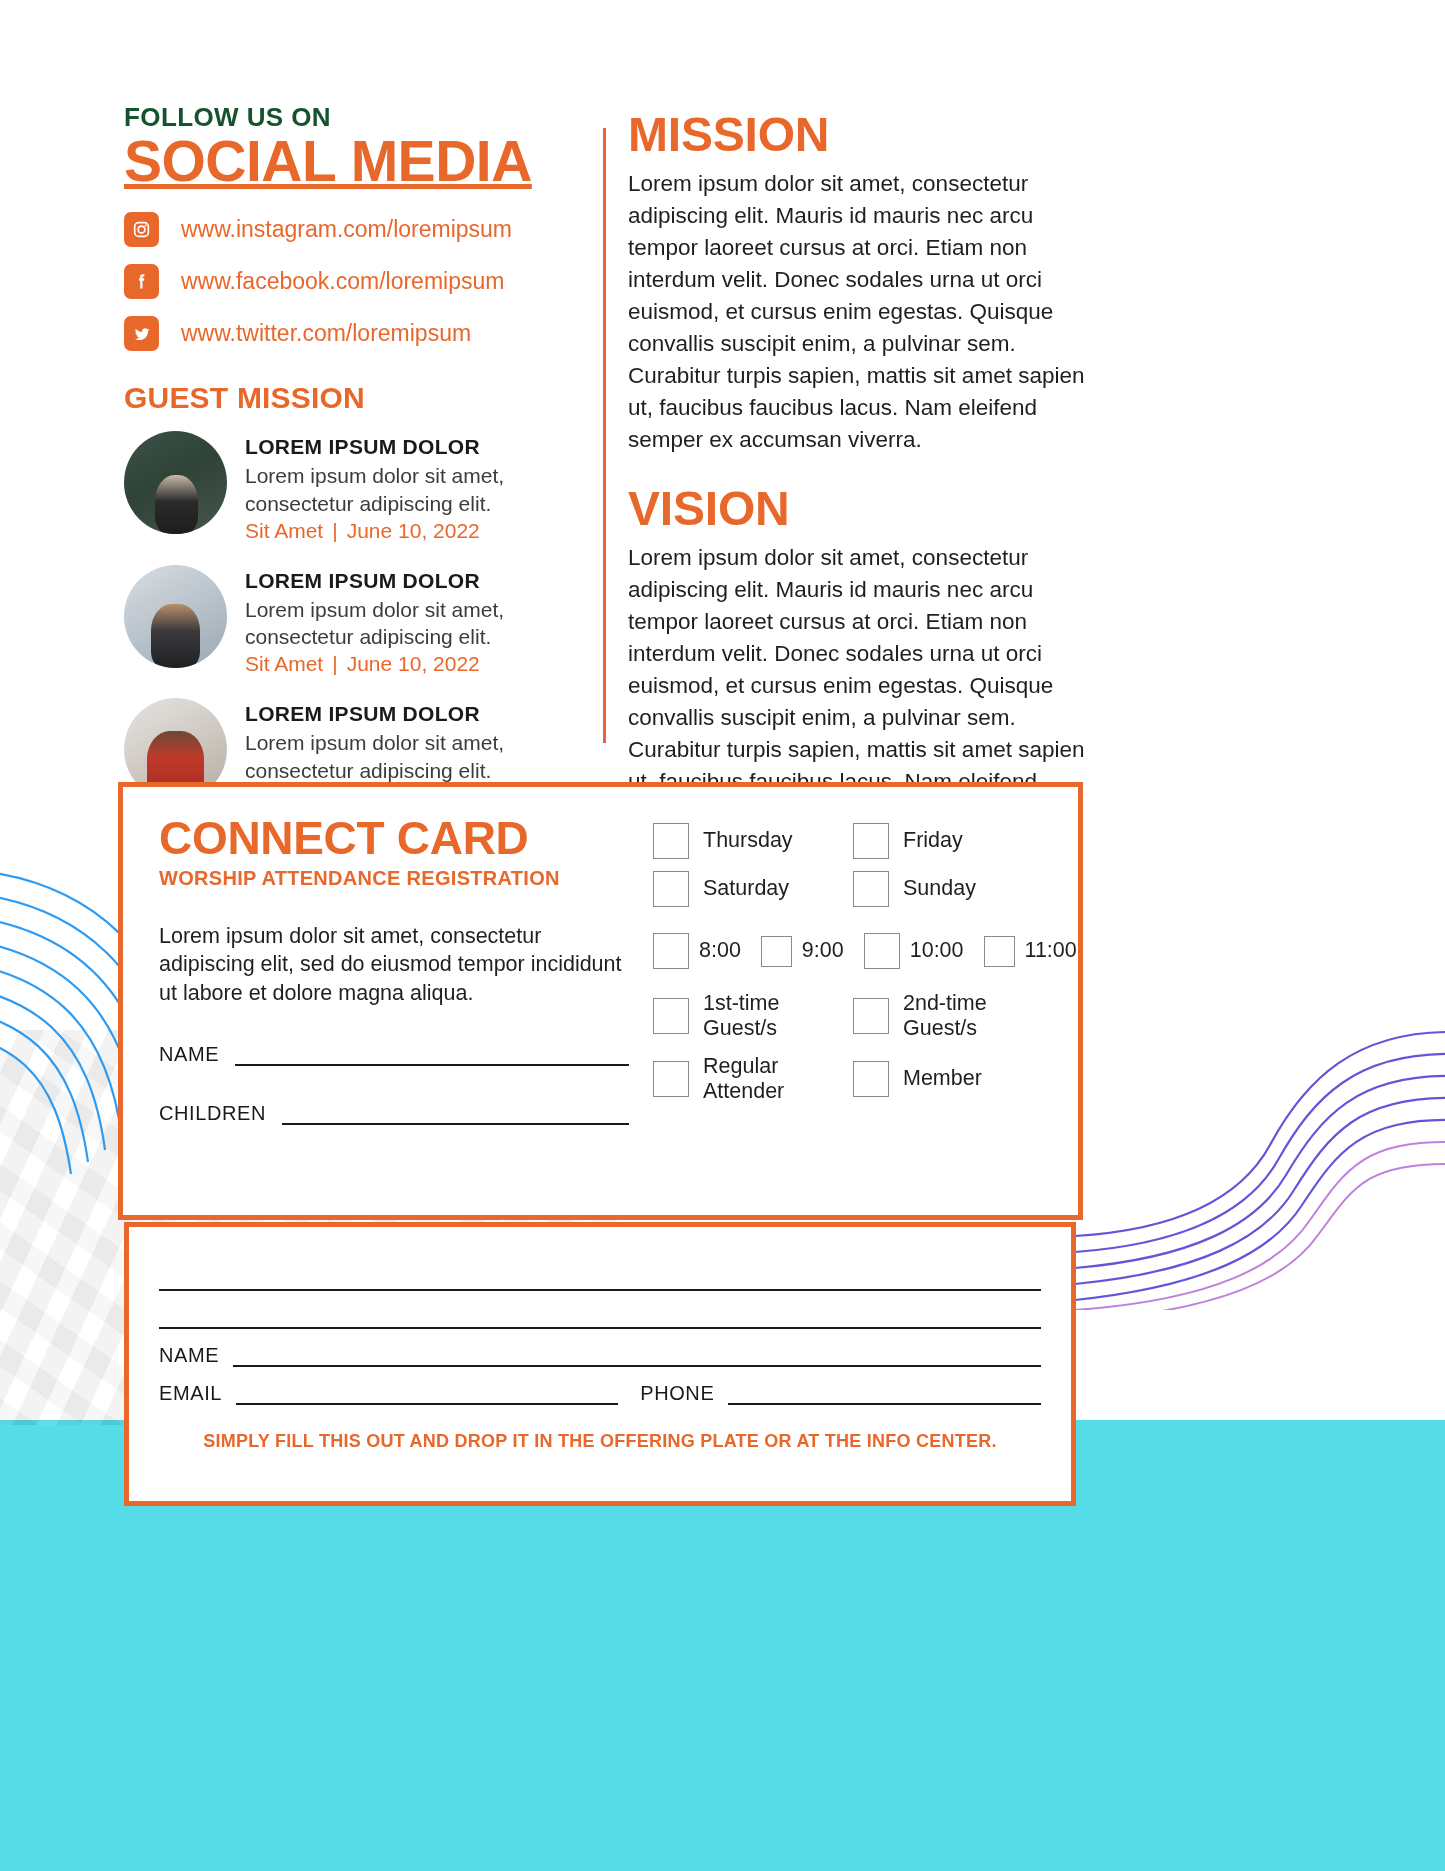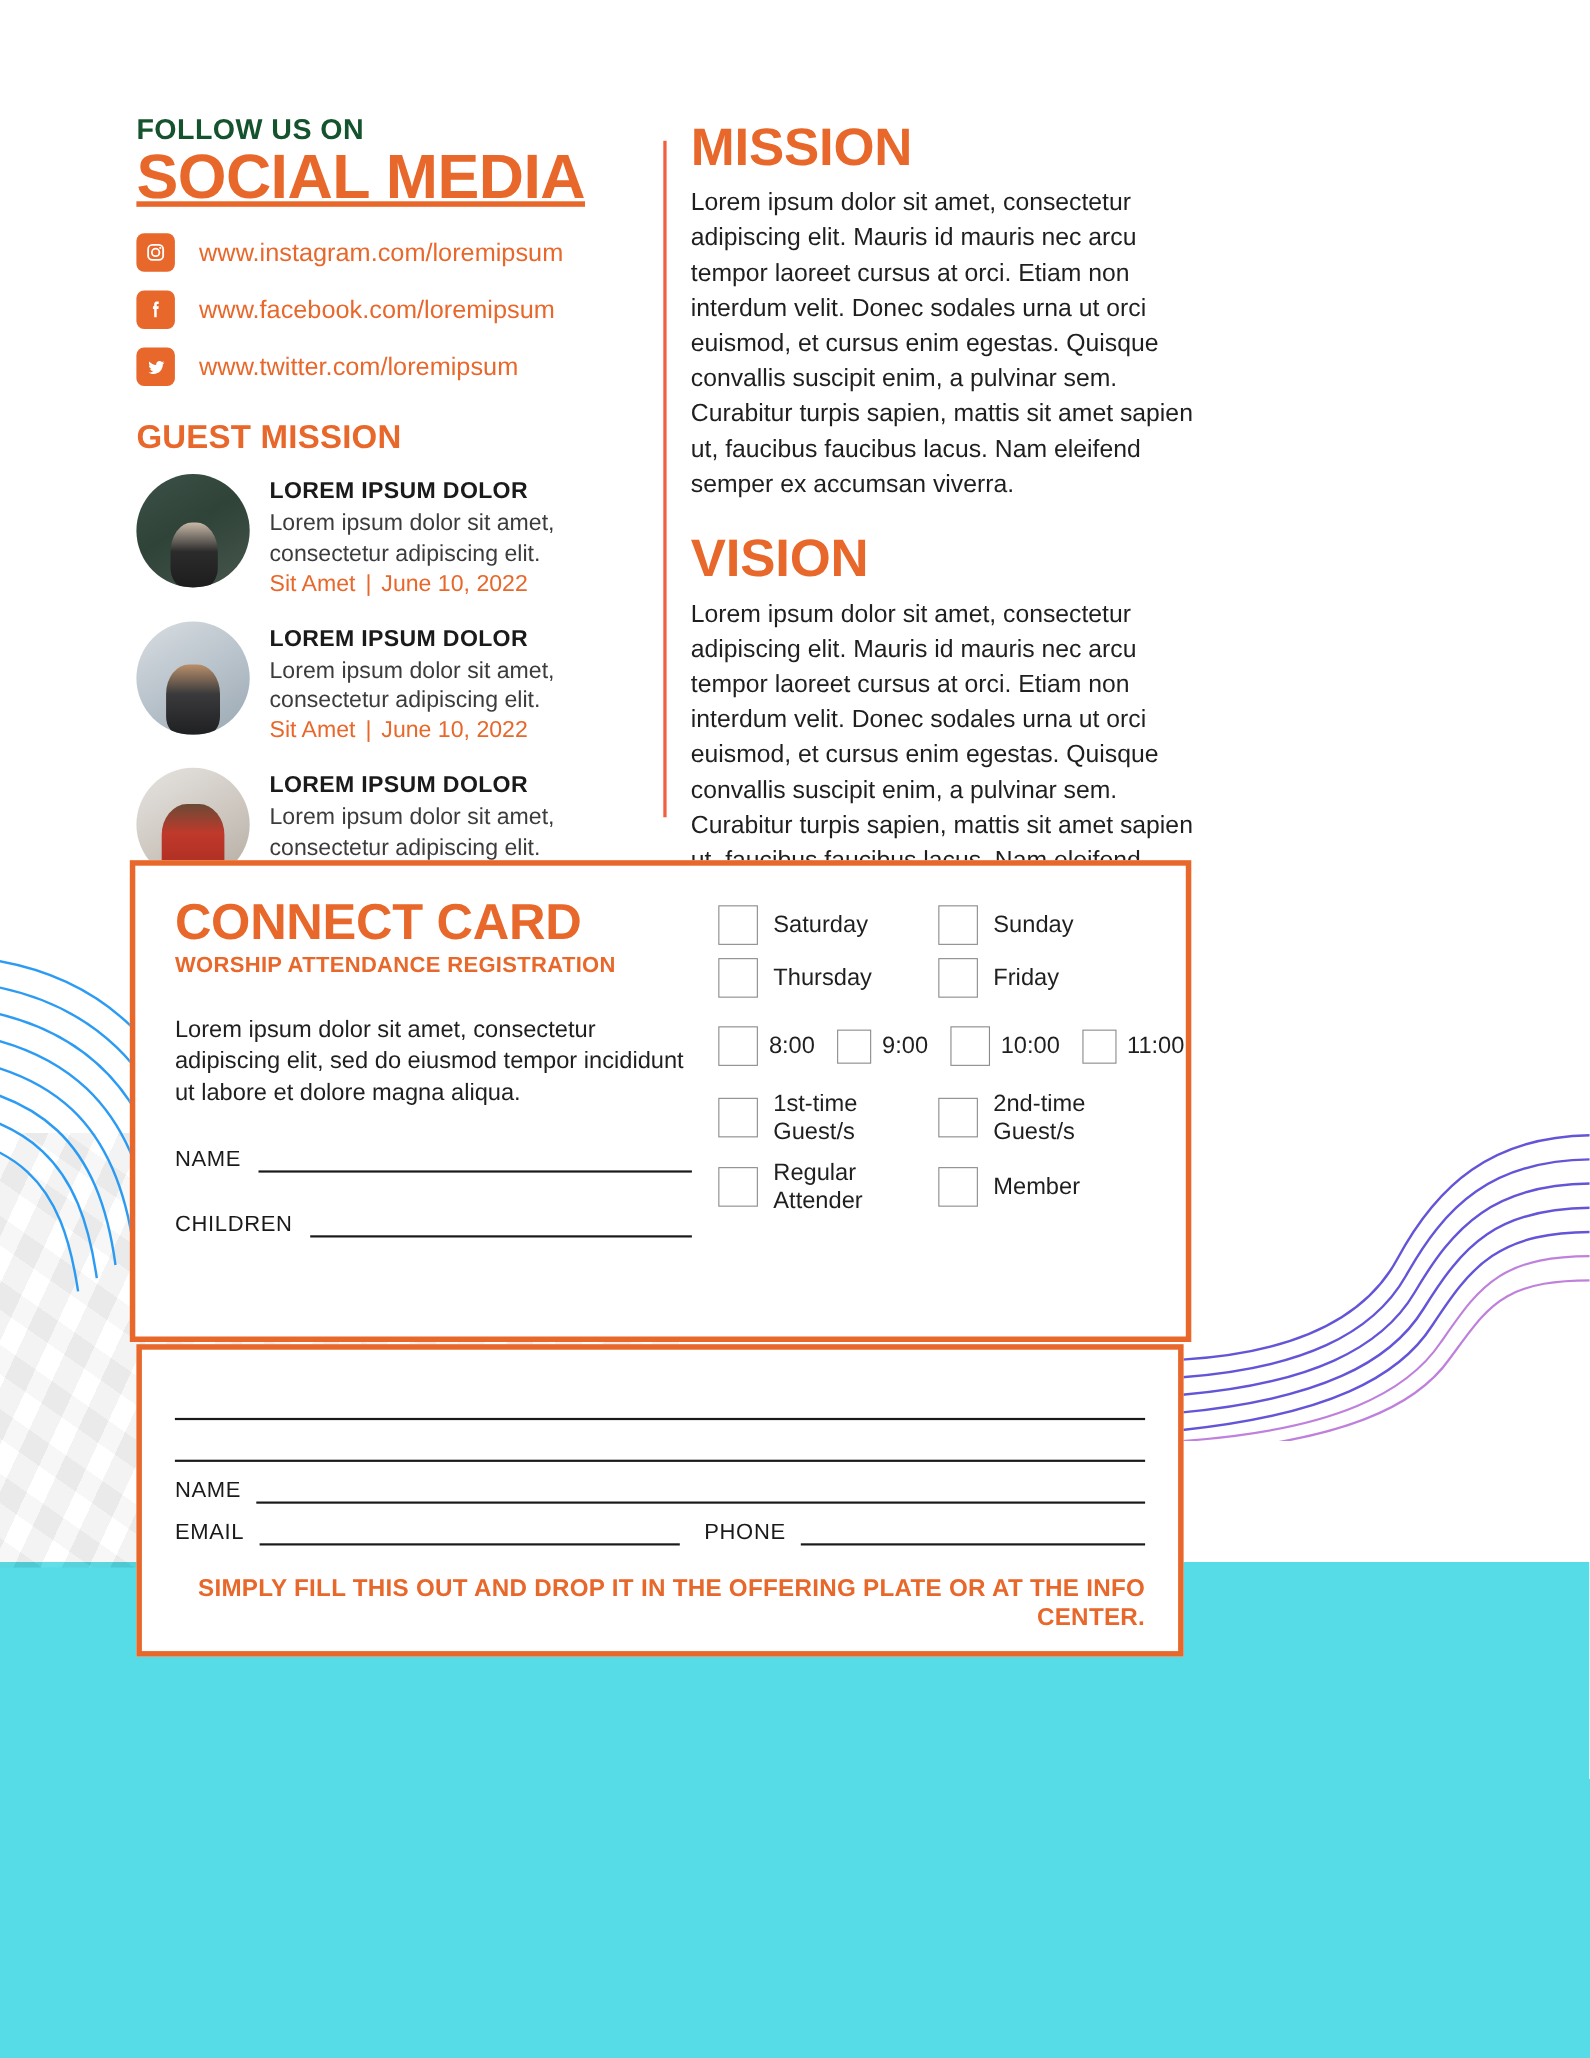--- a/index.html
+++ b/index.html
@@ -123,21 +123,21 @@
     border:5px solid #e8672a;background:#ffffff;box-sizing:border-box;z-index:8;
     padding:26px 30px 0 30px;
   }
   .notes-title{font-size:25px;font-weight:bold;color:#e8672a;letter-spacing:.4px;margin:0 0 14px 0;}
   .nline{border-bottom:2.5px solid #1a1a1a;height:36px;}
   .nfield{display:flex;align-items:flex-end;margin-top:2px;}
   .nfield .field-label{font-size:20px;letter-spacing:.6px;}
   .nfield .field-line{border-bottom:2.5px solid #1a1a1a;height:34px;margin-left:14px;}
   .nrow2{display:flex;align-items:flex-end;}
   .footer-note{
-    text-align:right;font-size:22px;font-weight:bold;color:#e8672a;letter-spacing:.25px;
+    text-align:center;font-size:18px;font-weight:bold;color:#e8672a;letter-spacing:.25px;
     margin-top:26px;
   }
 </style>
 </head>
 <body>
 
 <div class="page">
 
   <div class="cyan-band"></div>
   <div class="rock-photo"></div>
@@ -268,36 +268,36 @@
         <span class="field-label">CHILDREN</span>
         <span class="field-line"></span>
       </div>
     </div>
 
     <div class="cc-right">
 
       <div class="cbrow">
         <div class="cbcell">
           <span class="cbox"></span>
+          <span class="cblab">Thursday</span>
+        </div>
+        <div class="cbcell">
+          <span class="cbox"></span>
+          <span class="cblab">Friday</span>
+        </div>
+      </div>
+
+      <div class="cbrow">
+        <div class="cbcell">
+          <span class="cbox"></span>
           <span class="cblab">Saturday</span>
         </div>
         <div class="cbcell">
           <span class="cbox"></span>
           <span class="cblab">Sunday</span>
-        </div>
-      </div>
-
-      <div class="cbrow">
-        <div class="cbcell">
-          <span class="cbox"></span>
-          <span class="cblab">Thursday</span>
-        </div>
-        <div class="cbcell">
-          <span class="cbox"></span>
-          <span class="cblab">Friday</span>
         </div>
       </div>
 
       <div class="times">
         <div class="timecell">
           <span class="cbox"></span>
           <span class="cblab">8:00</span>
         </div>
         <div class="timecell">
           <span class="cbox sm"></span>

